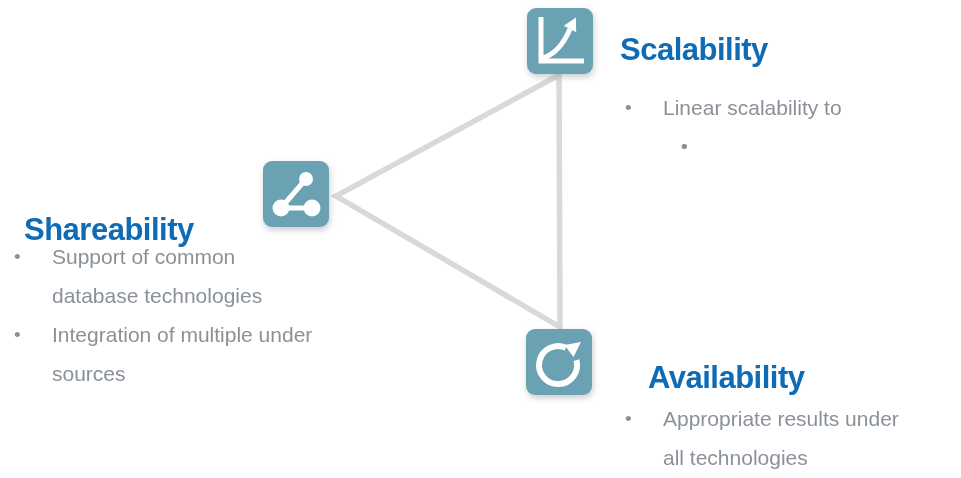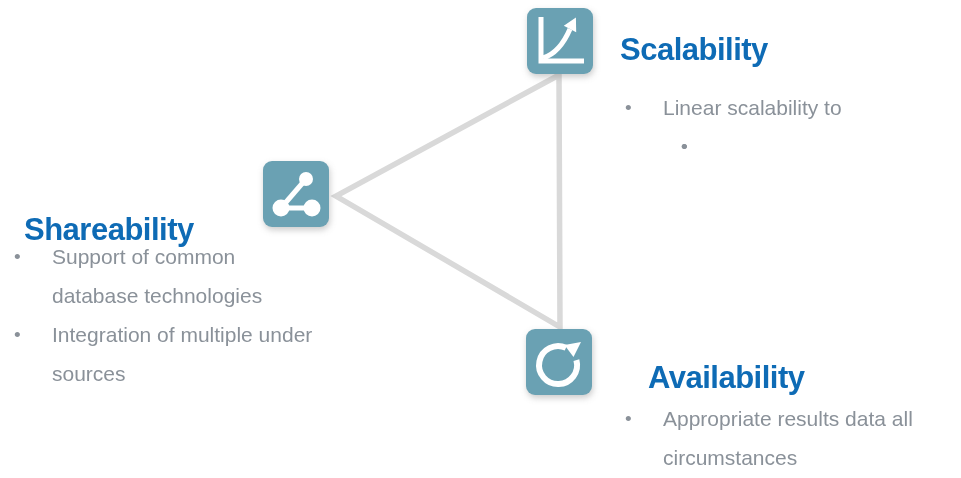--- a/index.html
+++ b/index.html
@@ -100,17 +100,17 @@
     <div class="li lv1">
       <span class="b">•</span>
       <span>Integration of multiple under sources</span>
     </div>
   </div>
 
   <h2 class="heading" id="h-avail">Availability</h2>
   <div class="list" id="list-avail">
     <div class="li lv1">
       <span class="b">•</span>
-      <span>Appropriate results data all circumstances</span>
+      <span>Appropriate results under all technologies</span>
     </div>
   </div>
 
 </div>
 
 </body></html>

